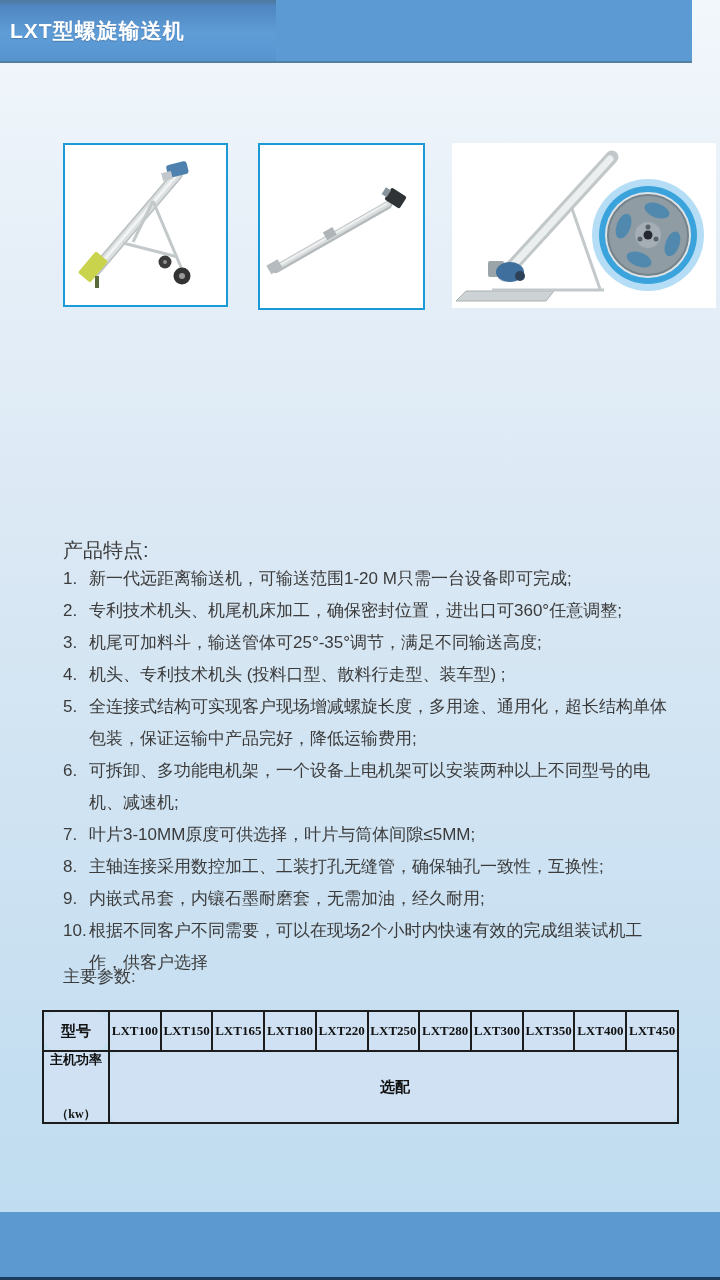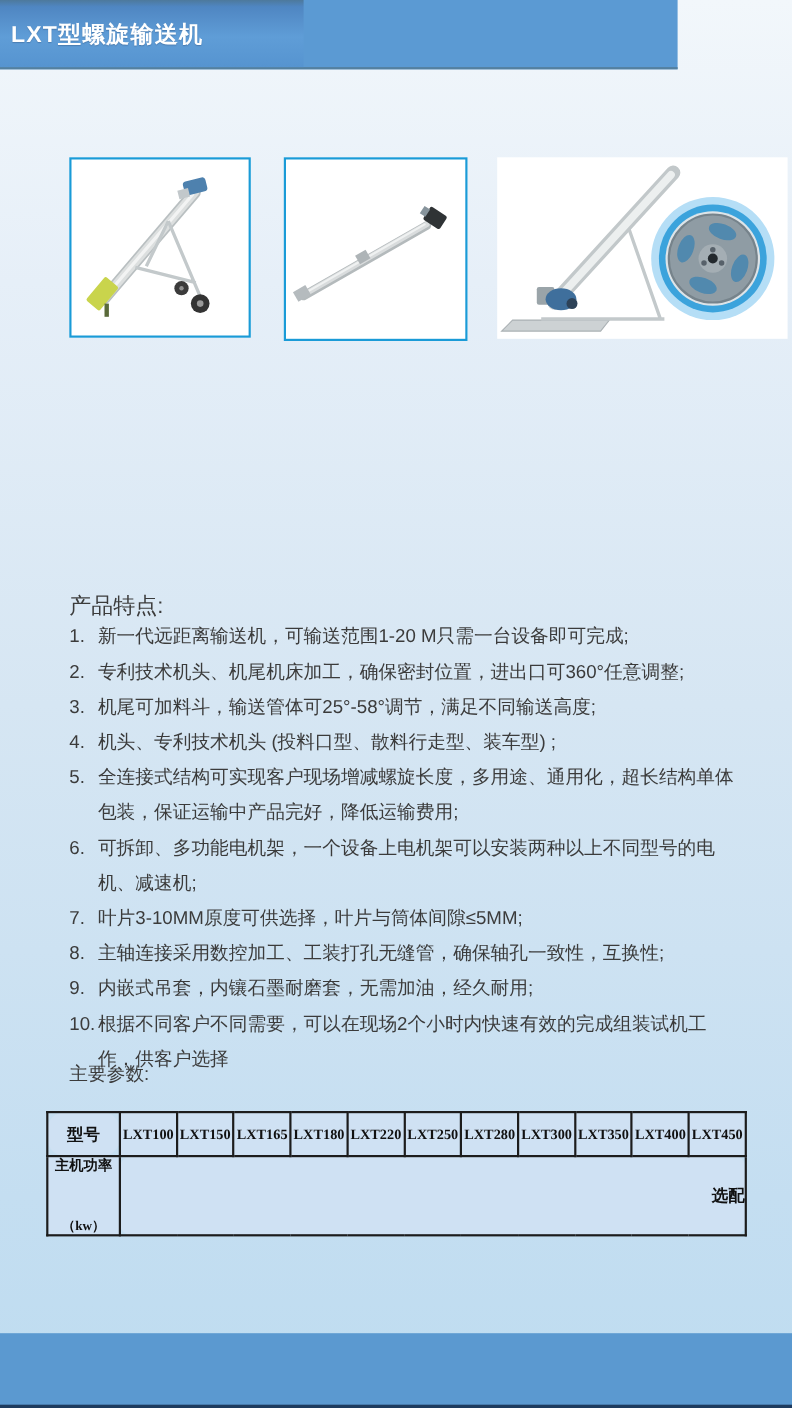--- a/index.html
+++ b/index.html
@@ -3,21 +3,21 @@
 <meta charset="utf-8">
 <style>
   html,body{margin:0;padding:0;background:#888;}
   .page{
     position:relative;width:720px;height:1280px;overflow:hidden;
     font-family:"Liberation Sans",sans-serif;
     background:linear-gradient(180deg,#f2f7fb 0%,#e6eff8 20%,#d6e6f3 50%,#c4def1 85%,#bedcf0 100%);
   }
   
   .header{
-    position:absolute;top:0;left:0;width:616px;height:63px;
+    position:absolute;top:0;left:0;width:692px;height:63px;
     background:#5b9ad3;border-bottom:2px solid #54809f;box-sizing:border-box;
   }
   .header-tab{
     position:absolute;top:0;left:0;width:276px;height:61px;
     background:linear-gradient(180deg,#4d799c 0%,#4f86c2 10%,#5f9dd7 55%,#5694d0 100%);
     box-sizing:border-box;
   }
   .page-title{
     position:absolute;left:10px;top:17px;
     color:#ffffff;font-size:21px;font-weight:bold;letter-spacing:1px;
@@ -49,21 +49,21 @@
   }
   .params-table th,.params-table td{
     border:2px solid #1c1c1c;background:#cfe1f3;
     text-align:center;vertical-align:middle;padding:0;
   }
   .params-table col.label-col{width:66px;}
   .row-models th{height:38px;font-size:13px;}
   .row-models th.lbl{font-size:15px;border-radius:16px;}
   .row-power td{height:36px;}
   .row-power .lbl{font-size:13px;line-height:15px;}
-  .row-power .val{text-align:right;padding-left:3px;font-size:15px;border-radius:11px;}
+  .row-power .val{text-align:center;padding-left:3px;font-size:15px;border-radius:11px;}
   .row-cap td{height:38px;font-size:14px;}
   .row-cap .lbl{font-size:13px;line-height:15px;}
   .unit{font-size:12px;display:block;margin-top:40px;}
   .lblline{display:block;}
   
   .footer{
     position:absolute;left:0;top:1212px;width:720px;height:68px;
     background:#5b99d0;border-bottom:3px solid #1d3b5e;box-sizing:border-box;
   }
 </style>
@@ -147,21 +147,21 @@
         <span class="txt">新一代远距离输送机，可输送范围1-20 M只需一台设备即可完成;</span>
       </div>
 
       <div class="feat">
         <span class="num">2.</span>
         <span class="txt">专利技术机头、机尾机床加工，确保密封位置，进出口可360°任意调整;</span>
       </div>
 
       <div class="feat">
         <span class="num">3.</span>
-        <span class="txt">机尾可加料斗，输送管体可25°-58°调节，满足不同输送高度;</span>
+        <span class="txt">机尾可加料斗，输送管体可25°-35°调节，满足不同输送高度;</span>
       </div>
 
       <div class="feat">
         <span class="num">4.</span>
         <span class="txt">机头、专利技术机头 (投料口型、散料行走型、装车型) ;</span>
       </div>
 
       <div class="feat">
         <span class="num">5.</span>
         <span class="txt">全连接式结构可实现客户现场增减螺旋长度，多用途、通用化，超长结构单体包装，保证运输中产品完好，降低运输费用;</span>

